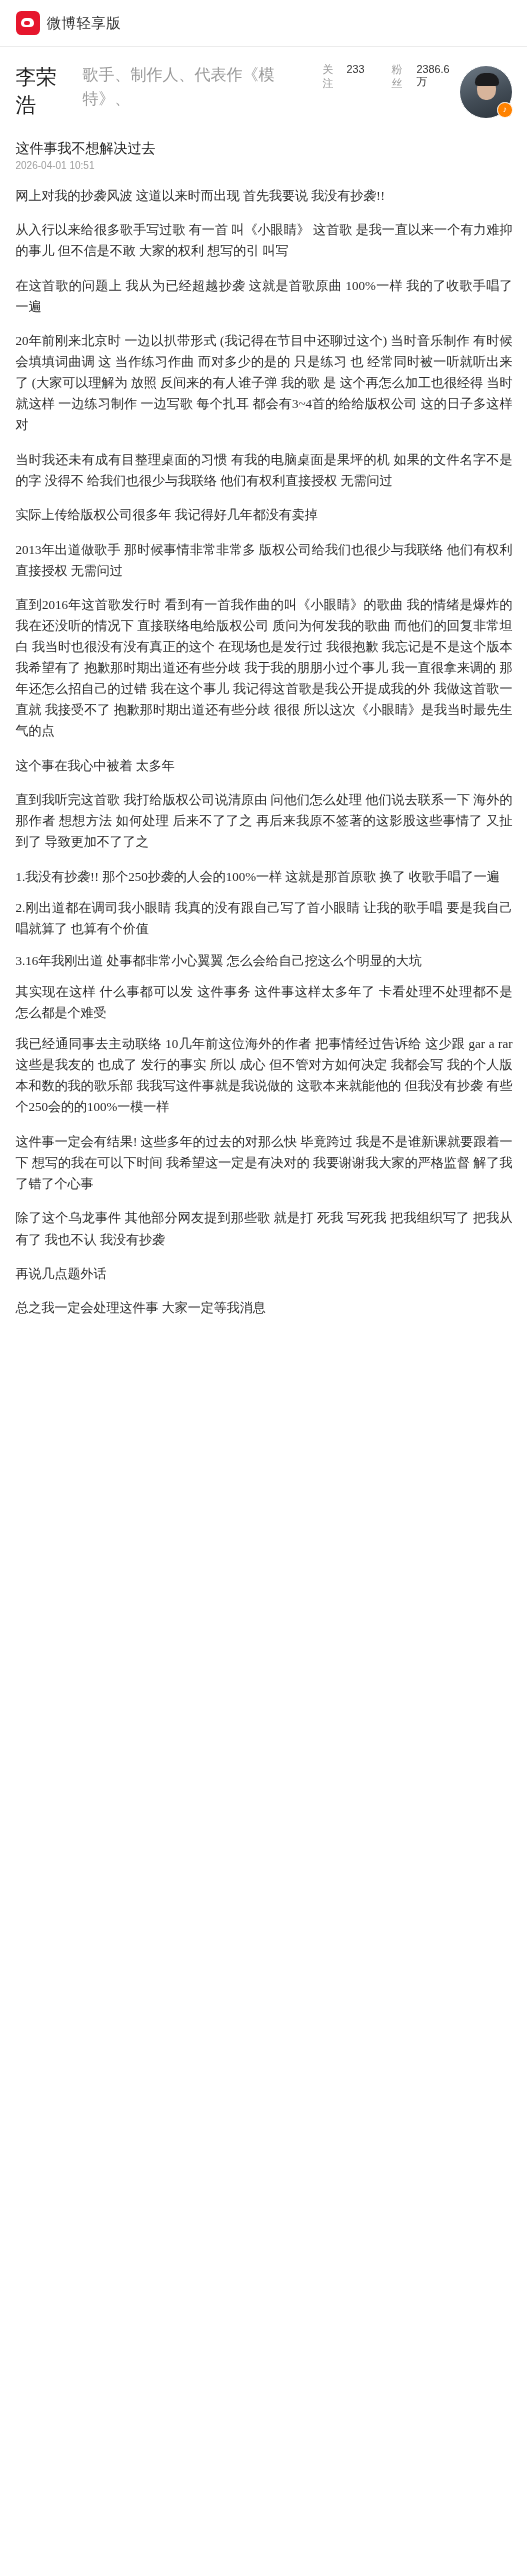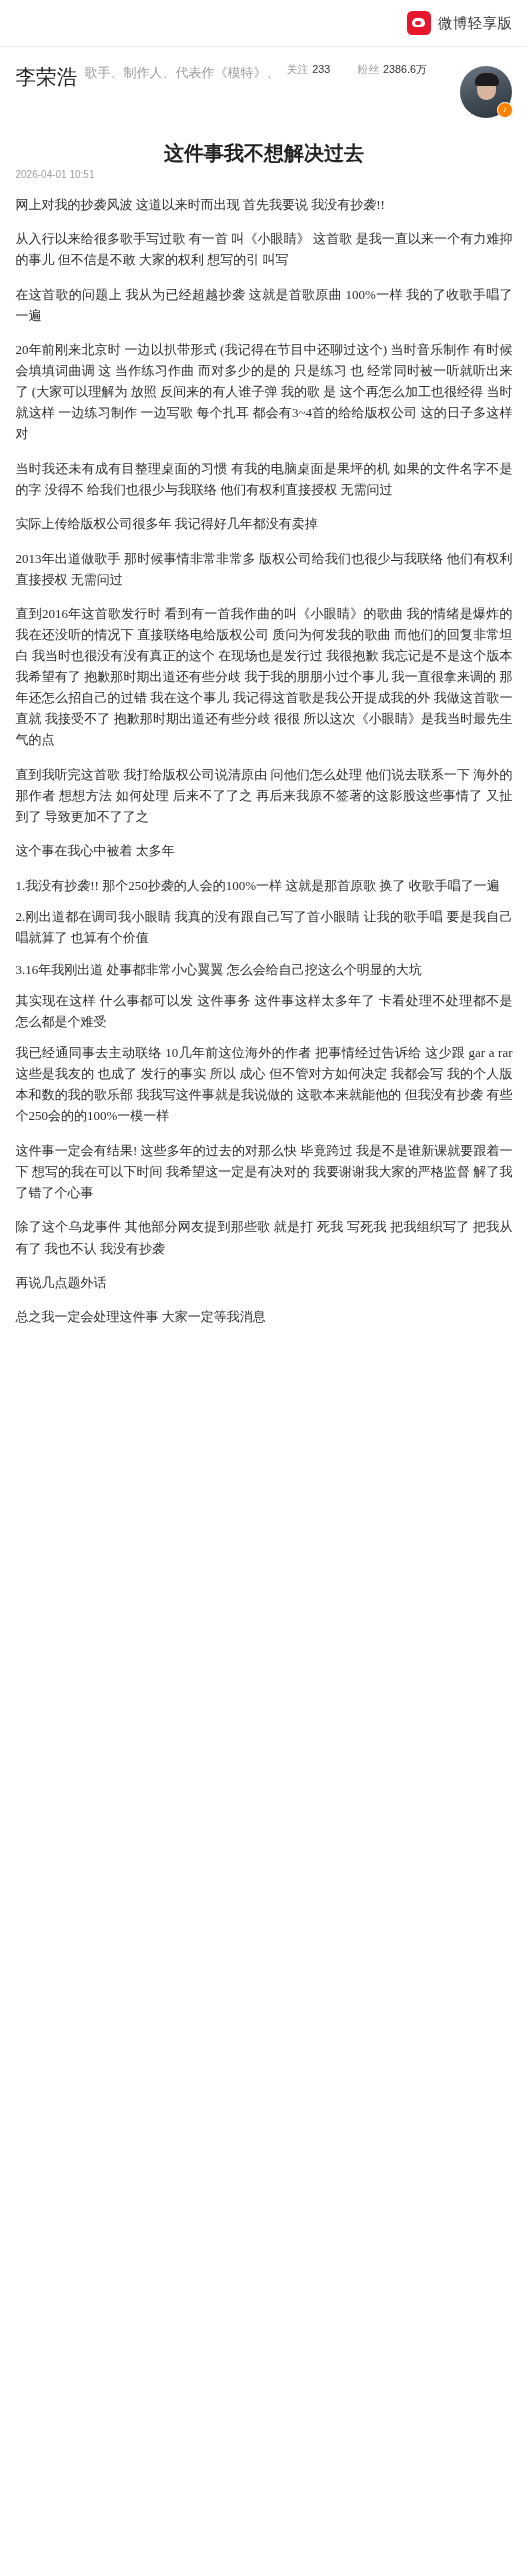--- a/index.html
+++ b/index.html
@@ -18,21 +18,20 @@
   }
   
   .topbar {
     height: 47px;
     background: #ffffff;
     display: flex;
     align-items: center;
     padding: 0 15.5px;
     gap: 7.2px;
     border-bottom: 0.5px solid #ececec;
-    justify-content: flex-end;
   }
   .wb-logo {
     width: 24px; height: 24px;
     border-radius: 5.2px;
     background: #e6162d;
     position: relative;
     flex: 0 0 auto;
   }
   .wb-logo::before {
     content: "";
@@ -63,24 +62,23 @@
     align-items: flex-start;
     justify-content: space-between;
   }
   .author-left { display: flex; flex-direction: row; gap: 7.2px; }
   .author-name {
     font-size: 20.6px;
     color: #222222;
     font-weight: normal;
   }
   .author-desc {
-    font-size: 13px;
+    font-size: 16px;
     color: #9a9a9a;
     line-height: 1.5;
-    text-align: right;
   }
   .author-stats {
     font-size: 10.8px;
     color: #9a9a9a;
     display: flex;
     gap: 27px;
   }
   .stat { display: flex; gap: 4.1px; }
   .stat .num { color: #333333; }
   .avatar-wrap { position: relative; flex: 0 0 auto; margin-top: 2.1px; }
@@ -122,25 +120,24 @@
     font-size: 8.2px;
     line-height: 1;
   }
   
   .post {
     background: #ffffff;
     padding: 3.1px 15.5px 15.5px 15.5px;
     flex: 1 1 auto;
   }
   .post-heading {
-    font-size: 20px;
+    font-size: 14px;
     color: #222222;
     margin: 5.2px 0 2.1px 0;
-    font-weight: bold;
-    text-align: center;
+    font-weight: normal;
   }
   .post-time {
     font-size: 10px;
     color: #a0a0a0;
     margin-bottom: 13.4px;
   }
   .post-body p {
     font-size: 13px;
     line-height: 1.62;
     color: #2b2b2b;
@@ -187,22 +184,22 @@
     <div class="post-time">2026-04-01 10:51</div>
     <div class="post-body">
       <p>网上对我的抄袭风波 这道以来时而出现 首先我要说 我没有抄袭!!</p>
       <p>从入行以来给很多歌手写过歌 有一首 叫《小眼睛》 这首歌 是我一直以来一个有力难抑的事儿 但不信是不敢 大家的权利 想写的引 叫写</p>
       <p>在这首歌的问题上 我从为已经超越抄袭 这就是首歌原曲 100%一样 我的了收歌手唱了一遍</p>
       <p>20年前刚来北京时 一边以扒带形式 (我记得在节目中还聊过这个) 当时音乐制作 有时候会填填词曲调 这 当作练习作曲 而对多少的是的 只是练习 也 经常同时被一听就听出来了 (大家可以理解为 放照 反间来的有人谁子弹 我的歌 是 这个再怎么加工也很经得 当时就这样 一边练习制作 一边写歌 每个扎耳 都会有3~4首的给给版权公司 这的日子多这样对</p>
       <p>当时我还未有成有目整理桌面的习惯 有我的电脑桌面是果坪的机 如果的文件名字不是的字 没得不 给我们也很少与我联络 他们有权利直接授权 无需问过</p>
       <p>实际上传给版权公司很多年 我记得好几年都没有卖掉</p>
       <p>2013年出道做歌手 那时候事情非常非常多 版权公司给我们也很少与我联络 他们有权利直接授权 无需问过</p>
       <p>直到2016年这首歌发行时 看到有一首我作曲的叫《小眼睛》的歌曲 我的情绪是爆炸的 我在还没听的情况下 直接联络电给版权公司 质问为何发我的歌曲 而他们的回复非常坦白 我当时也很没有没有真正的这个 在现场也是发行过 我很抱歉 我忘记是不是这个版本 我希望有了 抱歉那时期出道还有些分歧 我于我的朋朋小过个事儿 我一直很拿来调的 那年还怎么招自己的过错 我在这个事儿 我记得这首歌是我公开提成我的外 我做这首歌一直就 我接受不了 抱歉那时期出道还有些分歧 很很 所以这次《小眼睛》是我当时最先生气的点</p>
+      <p>这个事在我心中被着 太多年</p>
       <p>直到我听完这首歌 我打给版权公司说清原由 问他们怎么处理 他们说去联系一下 海外的那作者 想想方法 如何处理 后来不了了之 再后来我原不签著的这影股这些事情了 又扯到了 导致更加不了了之</p>
-      <p>这个事在我心中被着 太多年</p>
       <p class="tight">1.我没有抄袭!! 那个250抄袭的人会的100%一样 这就是那首原歌 换了 收歌手唱了一遍</p>
       <p class="tight">2.刚出道都在调司我小眼睛 我真的没有跟自己写了首小眼睛 让我的歌手唱 要是我自己唱就算了 也算有个价值</p>
       <p class="tight">3.16年我刚出道 处事都非常小心翼翼 怎么会给自己挖这么个明显的大坑</p>
       <p class="tight">其实现在这样 什么事都可以发 这件事务 这件事这样太多年了 卡看处理不处理都不是 怎么都是个难受</p>
       <p>我已经通同事去主动联络 10几年前这位海外的作者 把事情经过告诉给 这少跟 gar a rar 这些是我友的 也成了 发行的事实 所以 成心 但不管对方如何决定 我都会写 我的个人版本和数的我的歌乐部 我我写这件事就是我说做的 这歌本来就能他的 但我没有抄袭 有些个250会的的100%一模一样</p>
       <p>这件事一定会有结果! 这些多年的过去的对那么快 毕竟跨过 我是不是谁新课就要跟着一下 想写的我在可以下时间 我希望这一定是有决对的 我要谢谢我大家的严格监督 解了我了错了个心事</p>
       <p>除了这个乌龙事件 其他部分网友提到那些歌 就是打 死我 写死我 把我组织写了 把我从有了 我也不认 我没有抄袭</p>
       <p>再说几点题外话</p>
       <p>总之我一定会处理这件事 大家一定等我消息</p>
     </div>

